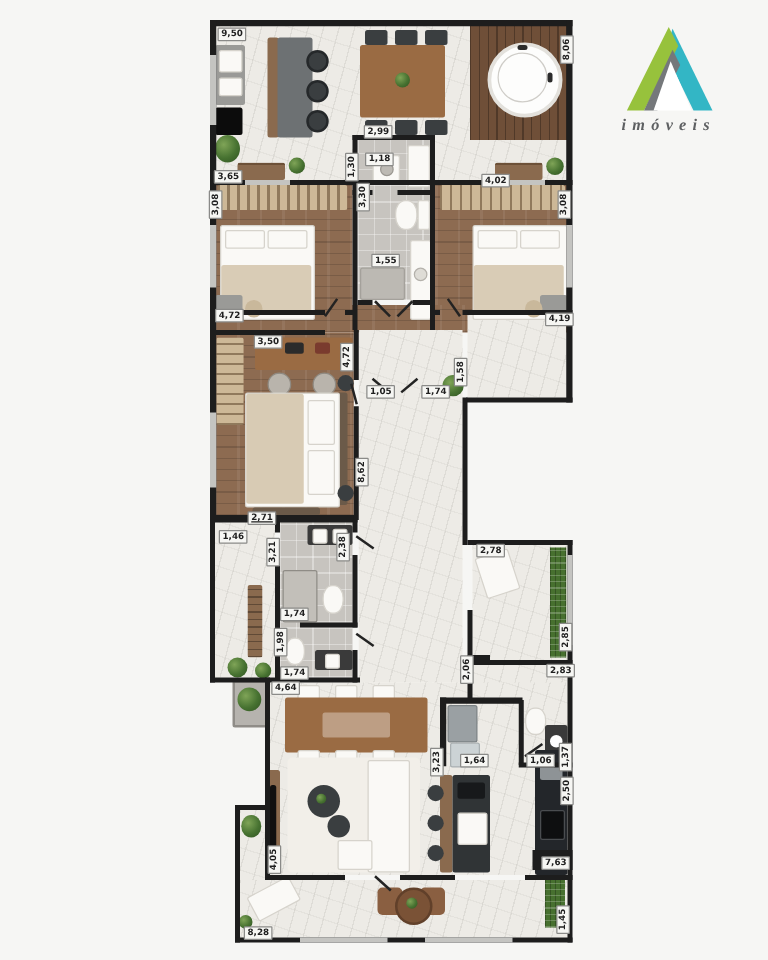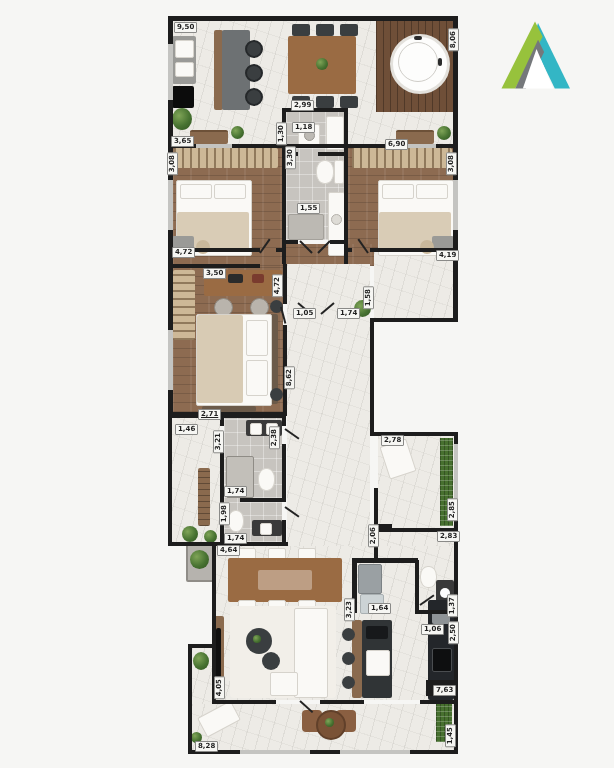--- a/index.html
+++ b/index.html
@@ -271,21 +271,21 @@
   <div class="door" style="left:420px;top:604px;transform:rotate(-35deg)"></div>
   <div class="door" style="left:300px;top:700px;transform:rotate(42deg)"></div>
 
   <div class="abs" id="dim-layer" style="left:0;top:0;width:614px;height:768px">
       <span class="chip" style="left: 174px; top: 22px;">9,50</span>
       <span class="chip v" style="left: 448px; top: 28px;">8,06</span>
       <span class="chip" style="left: 171px; top: 136px;">3,65</span>
       <span class="chip" style="left: 291px; top: 100px;">2,99</span>
       <span class="chip" style="left: 292px; top: 122px;">1,18</span>
       <span class="chip v" style="left: 276px; top: 122px;">1,30</span>
-      <span class="chip" style="left: 385px; top: 139px;">6,90</span>
+      <span class="chip" style="left: 385px; top: 139px;">4,02</span>
       <span class="chip v" style="left: 285px; top: 146px;">3,30</span>
       <span class="chip v" style="left: 167px; top: 152px;">3,08</span>
       <span class="chip v" style="left: 446px; top: 152px;">3,08</span>
       <span class="chip" style="left: 297px; top: 203px;">1,55</span>
       <span class="chip" style="left: 172px; top: 247px;">4,72</span>
       <span class="chip" style="left: 436px; top: 250px;">4,19</span>
       <span class="chip" style="left: 203px; top: 268px;">3,50</span>
       <span class="chip v" style="left: 272px; top: 274px;">4,72</span>
       <span class="chip" style="left: 198px; top: 409px; text-decoration: underline;">2,71</span>
       <span class="chip" style="left: 293px; top: 308px;">1,05</span>
@@ -296,33 +296,34 @@
       <span class="chip v" style="left: 213px; top: 430px;">3,21</span>
       <span class="chip v" style="left: 269px; top: 426px;">2,38</span>
       <span class="chip" style="left: 224px; top: 486px;">1,74</span>
       <span class="chip v" style="left: 219px; top: 502px;">1,98</span>
       <span class="chip" style="left: 224px; top: 533px;">1,74</span>
       <span class="chip" style="left: 217px; top: 545px;">4,64</span>
       <span class="chip" style="left: 381px; top: 435px;">2,78</span>
       <span class="chip v" style="left: 447px; top: 498px;">2,85</span>
       <span class="chip v" style="left: 368px; top: 524px;">2,06</span>
       <span class="chip" style="left: 437px; top: 531px;">2,83</span>
-      <span class="chip" style="left: 421px; top: 624px; text-align: right;">1,06</span>
+      <span class="chip" style="left: 421px; top: 603px; text-align: right;">1,06</span>
       <span class="chip v" style="left: 447px; top: 594px;">1,37</span>
       <span class="chip v" style="left: 448px; top: 621px;">2,50</span>
       <span class="chip v" style="left: 344px; top: 598px;">3,23</span>
       <span class="chip" style="left: 368px; top: 603px;">1,64</span>
       <span class="chip" style="left: 433px; top: 685px;">7,63</span>
       <span class="chip v" style="left: 214px; top: 676px;">4,05</span>
       <span class="chip" style="left: 195px; top: 741px;">8,28</span>
       <span class="chip v" style="left: 445px; top: 724px;">1,45</span>
     </div>
 
   <div class="logo">
     <svg width="80" height="70" viewBox="0 0 100 92">
       <polygon id="lg-teal" points="54,4 96,90 76,90 46,28" fill="#33b6c5"></polygon>
       <polygon id="lg-green" points="50,2 6,90 24,90 60,22" fill="#97c23c"></polygon>
       <polygon id="lg-gray" points="54,26 24,90 38,90 62,42" fill="#75787b"></polygon>
       <polygon fill="#ffffff" points="52,38 34,90 74,90"></polygon>
     </svg>
+    <div class="tagline">imóveis</div>
   </div>
 
 </div>
 
 </body></html>

